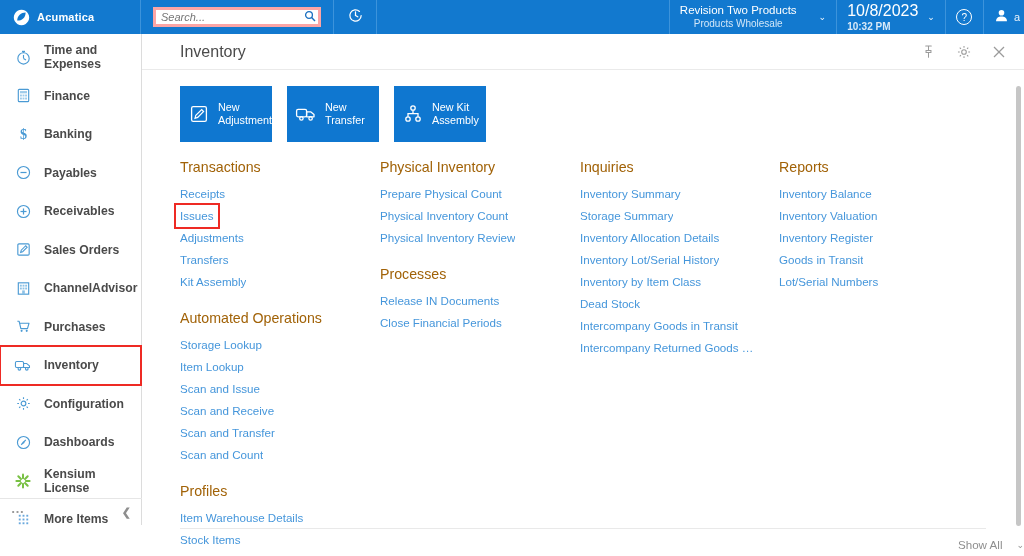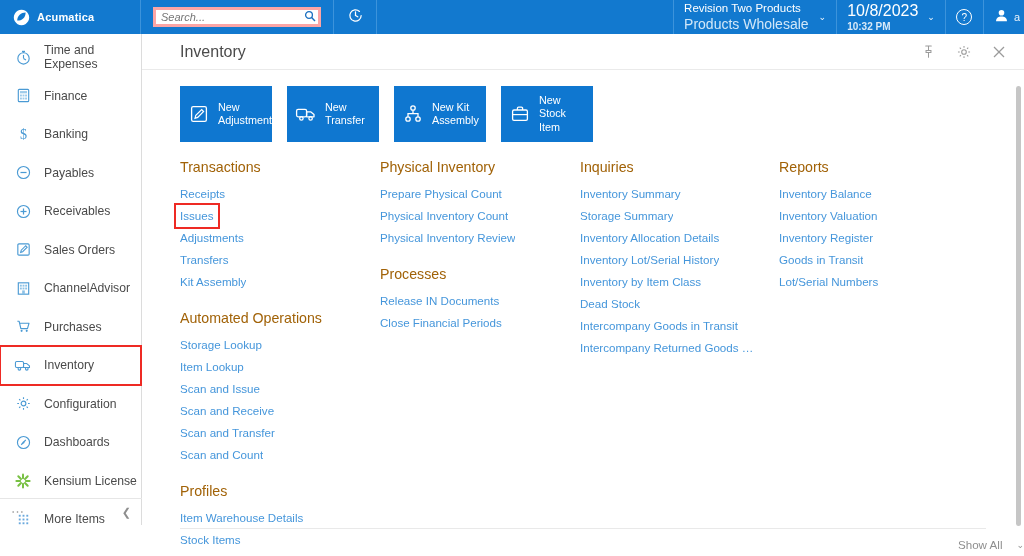--- a/index.html
+++ b/index.html
@@ -39,42 +39,42 @@
   .search-icon { color: #1a6fc0; font-size: 12px; line-height: 1; }
   .clock-zone {
     width: 44px; display: flex; align-items: center; justify-content: center;
     border-left: 1px solid #3c93db; border-right: 1px solid #3c93db;
   }
   .topbar-spacer { flex: 1; }
   .tb-cell {
     display: flex; align-items: center; border-left: 1px solid #3c93db;
     color: #fff; padding: 0 10px; height: 34px;
   }
-  .company-cell { gap: 10px; }
+  .company-cell { gap: 22px; text-align: center; }
   .company-lines { line-height: 1.18; }
   .company-main { font-size: 11.5px; }
-  .company-sub { font-size: 14px; color: #d2e7f8; }
+  .company-sub { font-size: 10px; color: #d2e7f8; }
   .date-cell { gap: 9px; }
   .date-lines { line-height: 1.18; text-align: left; }
   .date-main { font-size: 16px; }
   .date-sub { font-size: 10px; color: #d8e9f8; font-weight: bold; }
   .chev { font-size: 9px; opacity: .95; }
   .help-cell { width: 38px; justify-content: center; }
   .circle-q {
     width: 16px; height: 16px; border: 1.3px solid #fff; border-radius: 50%;
     font-size: 10px; display: flex; align-items: center; justify-content: center;
     color: #fff;
   }
   .user-cell { gap: 5px; padding-right: 4px; }
   .user-name { font-size: 11px; color: #e8f2fb; }
 
   
   .sidebar {
     position: absolute; top: 34px; left: 0; width: 142px; height: 491px;
-    background: #ffffff; border-right: 1px solid #dcdcdc;
+    background: #ffffff; border-right: 1px solid #dcdcdc; font-weight: bold;
   }
   .nav-list { padding-top: 4px; }
   .nav-item {
     height: 38.5px; display: flex; align-items: center; gap: 11px;
     padding-left: 13px; cursor: pointer; position: relative;
   }
   .nav-ico { width: 20px; height: 20px; display: flex; align-items: center; justify-content: center; color: #4a9ad4; flex: 0 0 20px; }
   .nav-label { font-size: 12.2px; color: #4a4a4a; }
   .nav-item.selected {
     outline: 2.2px solid #ee2a24; outline-offset: -1px;
@@ -450,30 +450,20 @@
         <svg width="20" height="20" viewBox="0 0 20 20">
             <circle cx="10" cy="4" r="2.2" fill="none" stroke="#ffffff" stroke-width="1.3"></circle>
             <circle cx="5" cy="15" r="2.2" fill="none" stroke="#ffffff" stroke-width="1.3"></circle>
             <circle cx="15" cy="15" r="2.2" fill="none" stroke="#ffffff" stroke-width="1.3"></circle>
             <path d="M10 6.2 V9.6 M5 12.8 V9.6 H15 V12.8" fill="none" stroke="#ffffff" stroke-width="1.3"></path>
           </svg>
       </span>
       <span class="tile-label"><span>New Kit</span><br><span>Assembly</span></span>
     </div>
 
-    <div class="tile">
-      <span class="tile-ico">
-        <svg width="20" height="20" viewBox="0 0 20 20">
-            <rect x="2.6" y="6" width="14.8" height="10.4" rx="1.4" fill="none" stroke="#ffffff" stroke-width="1.3"></rect>
-            <path d="M7.4 6 V4.4 A1.2 1.2 0 0 1 8.6 3.2 H11.4 A1.2 1.2 0 0 1 12.6 4.4 V6" fill="none" stroke="#ffffff" stroke-width="1.3"></path>
-            <line x1="2.6" y1="10.6" x2="17.4" y2="10.6" stroke="#ffffff" stroke-width="1.2"></line>
-          </svg>
-      </span>
-      <span class="tile-label"><span>New Stock</span><br><span>Item</span></span>
-    </div>
   </div>
 
   <div class="columns">
 
     <div class="col col-1">
       <div class="group">
         <div class="group-title">Transactions</div>
         <a class="link">Receipts</a>
         <a class="link highlighted">Issues</a>
         <a class="link">Adjustments</a>

